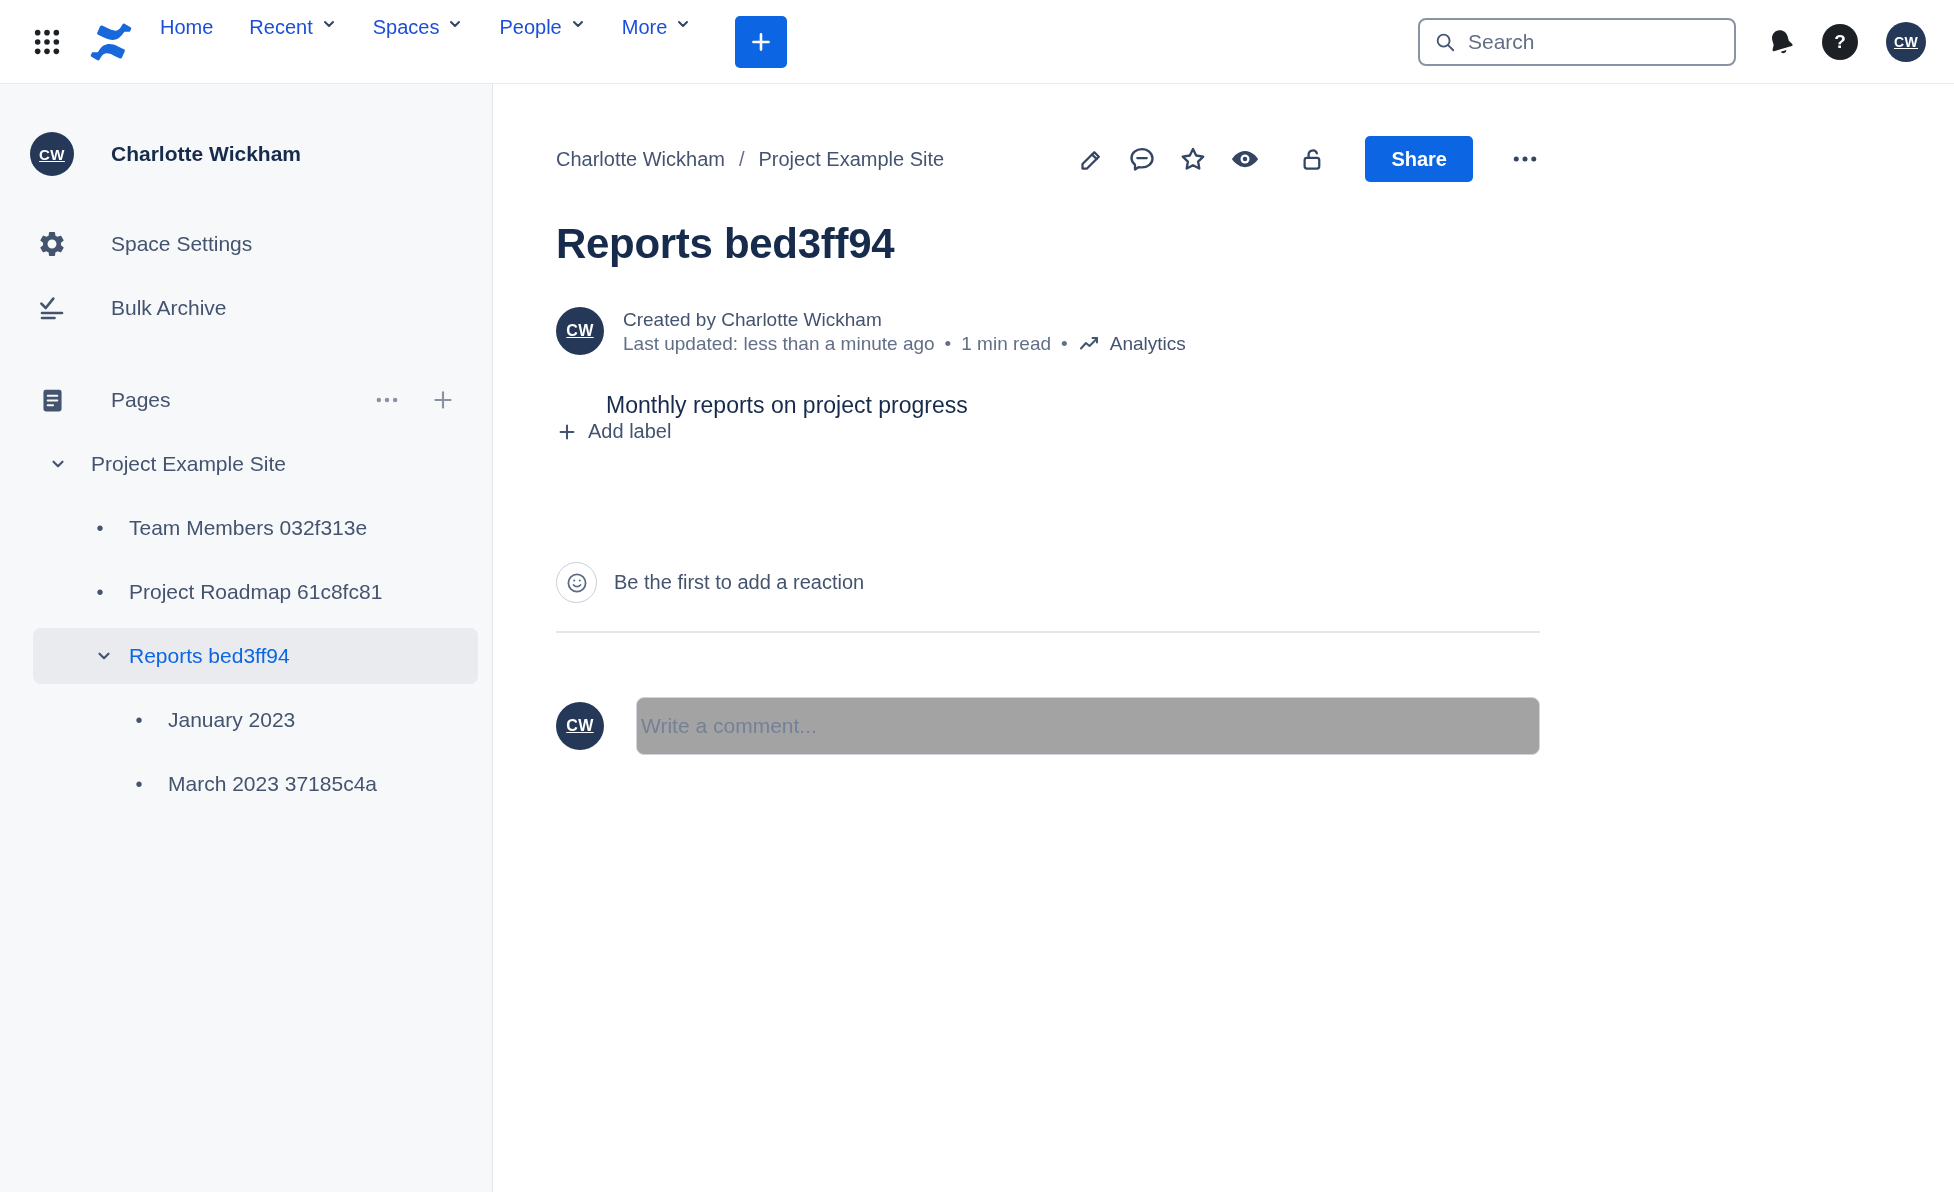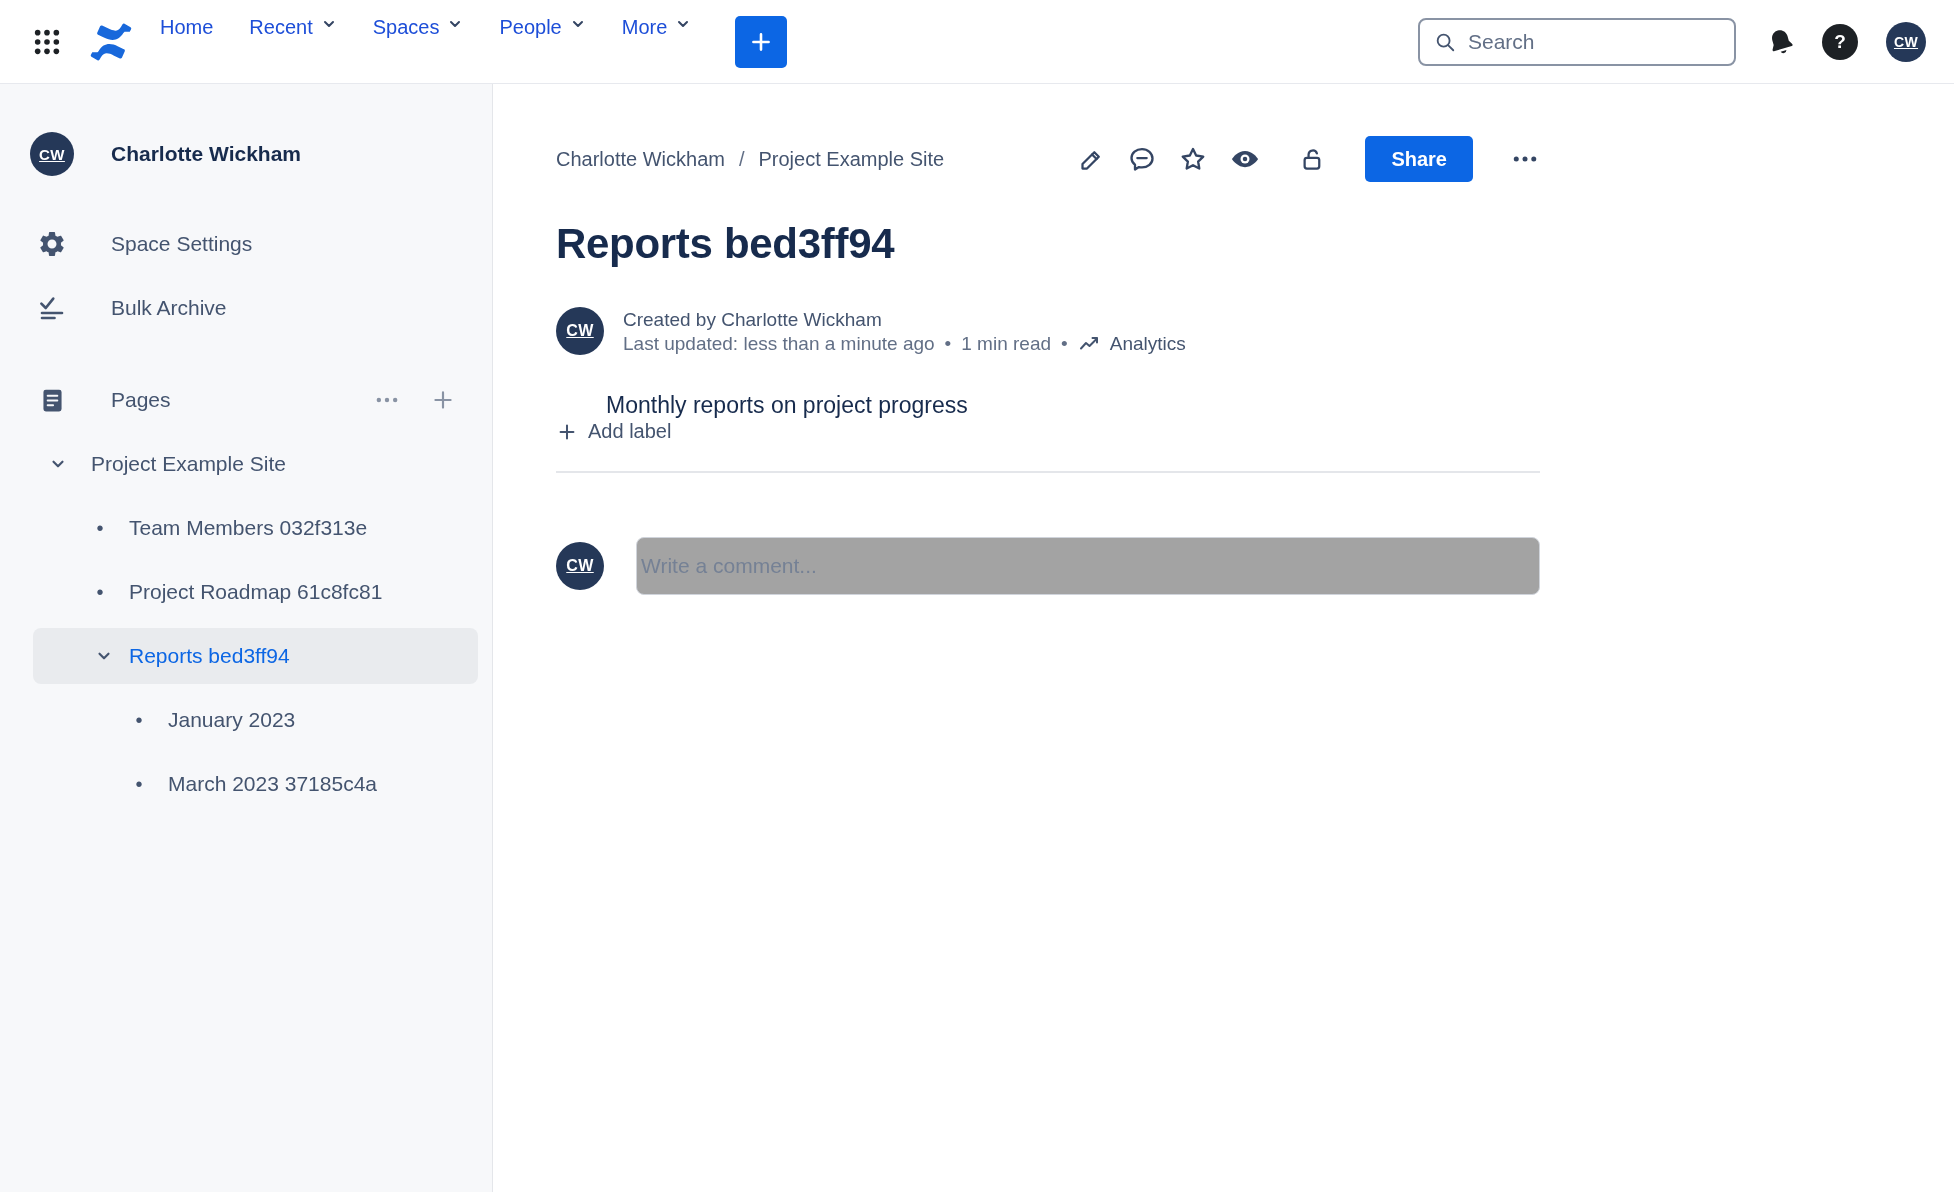--- a/index.html
+++ b/index.html
@@ -425,20 +425,31 @@
 
     <p class="body-paragraph">Monthly reports on project progress</p>
 
     <div class="add-label">
       <svg width="22" height="22" viewBox="0 0 24 24" fill="none" stroke="#44546F" stroke-width="2.2" stroke-linecap="round">
           <path d="M12 5v14M5 12h14"></path>
         </svg>
       <span>Add label</span>
     </div>
 
+    <div class="reactions">
+      <button class="reaction-btn">
+        <svg width="24" height="24" viewBox="0 0 24 24" fill="none" stroke="#5E6C84" stroke-width="1.8">
+          <circle cx="12" cy="12" r="8.6"></circle>
+          <path d="M8.5 14a4.5 4.5 0 007 0" stroke-linecap="round"></path>
+          <circle cx="9.2" cy="9.6" r="1" fill="#5E6C84" stroke="none"></circle>
+          <circle cx="14.8" cy="9.6" r="1" fill="#5E6C84" stroke="none"></circle>
+        </svg>
+      </button>
+      <span class="reaction-text">Be the first to add a reaction</span>
+    </div>
 
     <div class="divider"></div>
 
     <div class="comment-row">
       <div class="avatar avatar-48">
         <span>CW</span>
       </div>
       <input class="comment-input" type="text" placeholder="Write a comment..." style="">
     </div>
 

